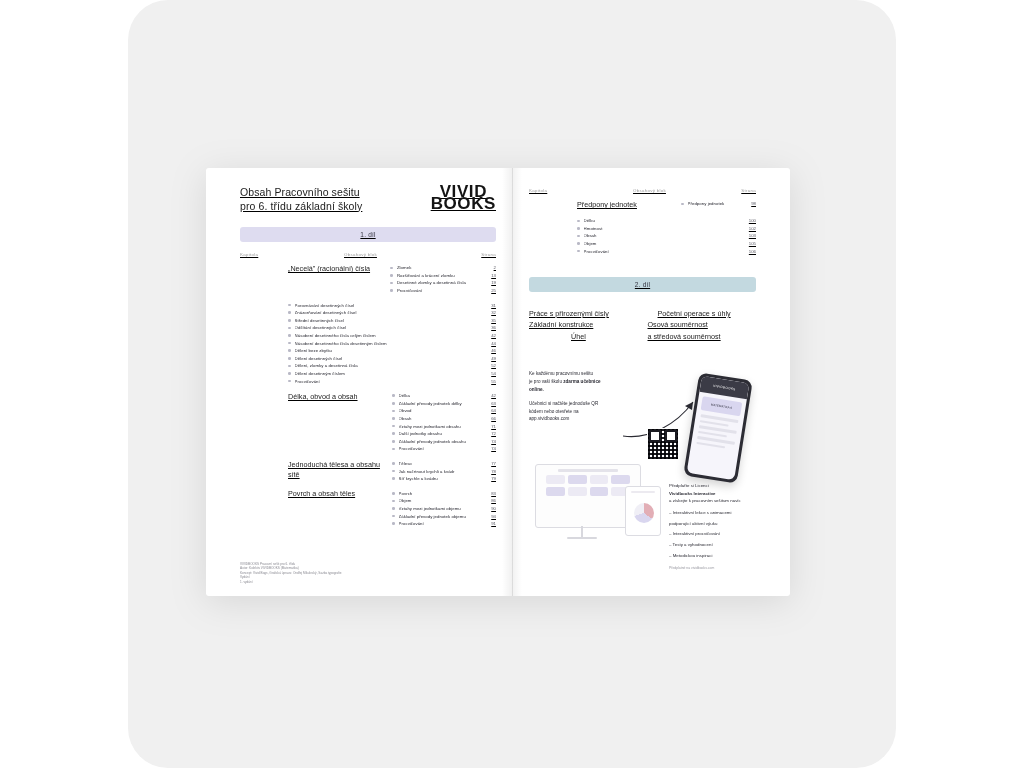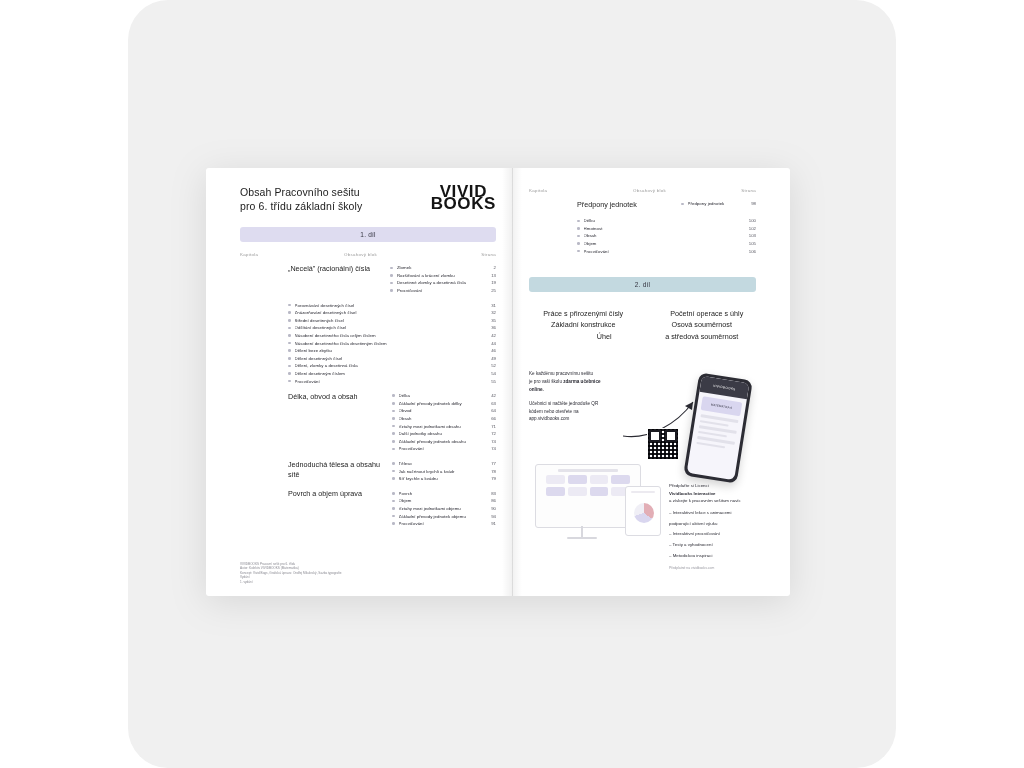--- a/index.html
+++ b/index.html
@@ -29,20 +29,21 @@
   }
   
   #book {
     position: absolute;
     left: 206px;
     top: 168px;
     width: 584px;
     height: 428px;
     display: flex;
     filter: drop-shadow(0 6px 18px rgba(0,0,0,0.10));
+    text-decoration: underline;
   }
   .page {
     background: #ffffff;
     position: relative;
     height: 100%;
     box-sizing: border-box;
   }
   .page.left {
     width: 306px;
     border-radius: 3px 0 0 3px;
@@ -162,21 +163,20 @@
     width: 230px;
     font-size: 3.1px;
     line-height: 4.4px;
     color: #8b8b93;
   }
 
   .two-col {
     display: flex;
     margin-top: 16px;
     gap: 10px;
-    text-align: center;
   }
   .two-col .col {
     flex: 1;
     font-size: 7.2px;
     line-height: 11.5px;
     color: #1c1c1c;
   }
 
   
   .promo {
@@ -535,21 +535,21 @@
                 <span class="item-page">78</span>
               </div>
               <div class="item">
                 <span class="dot"></span>
                 <span class="item-label">Síť krychle a kvádru</span>
                 <span class="item-page">79</span>
               </div>
             </div>
           </div>
           <div class="chapter-block">
-            <div class="ch-name">Povrch a objem úprava</div>
+            <div class="ch-name">Povrch a obsah těles</div>
             <div class="ch-items">
               <div class="item">
                 <span class="dot"></span>
                 <span class="item-label">Povrch</span>
                 <span class="item-page">83</span>
               </div>
               <div class="item">
                 <span class="dot"></span>
                 <span class="item-label">Objem</span>
                 <span class="item-page">86</span>

